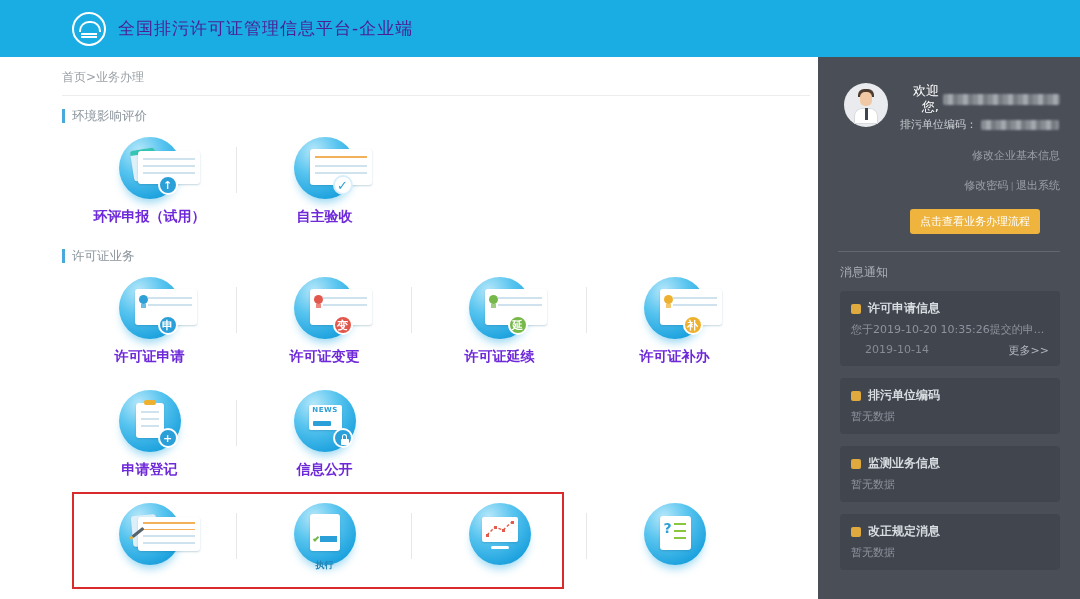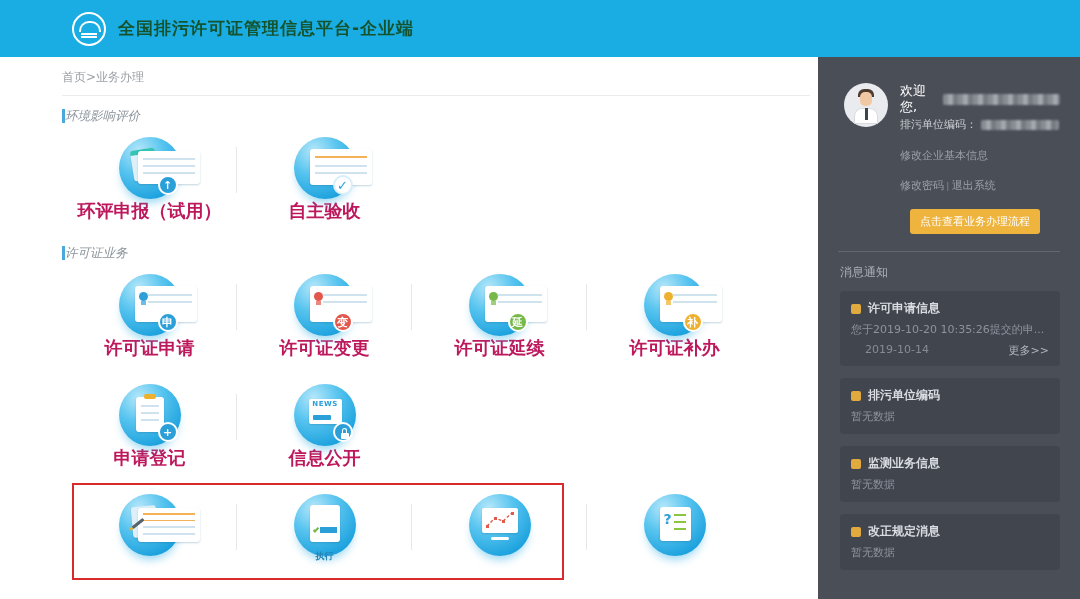--- a/index.html
+++ b/index.html
@@ -6,34 +6,34 @@
   html,body { background:#fff; font-family:"DejaVu Sans","Liberation Sans",sans-serif; }
   #app { width:1080px; height:599px; overflow:hidden; position:relative; background:#fff; }
 
   
   .hdr { height:57px; background:#1aade3; display:flex; align-items:center; padding-left:72px; }
   .logo { width:34px; height:34px; border-radius:50%; border:2px solid #fff; position:relative; flex:0 0 auto; }
   .logo::before { content:""; position:absolute; left:5px; top:7px; width:18px; height:9px;
     border:2px solid #fff; border-bottom:none; border-radius:10px 10px 0 0; }
   .logo::after { content:""; position:absolute; left:7px; bottom:6px; width:16px; height:2px;
     background:#fff; box-shadow:0 -3px 0 #fff; }
-  .hdr-title { color:#14532d; font-size:17px; font-weight:bold; margin-left:12px; letter-spacing:1px; }
+  .hdr-title { color:#4c1d95; font-size:17px; font-weight:normal; margin-left:12px; letter-spacing:1px; }
 
   
   .content { display:flex; height:542px; }
   .main { flex:1 1 auto; padding:12px 0 0 62px; background:#fff; overflow:hidden; }
   .side { width:262px; flex:0 0 262px; background:#4a4e57; color:#fff; padding:26px 20px 0 26px; overflow:hidden; }
 
   
   .crumb { font-size:12px; color:#9aa0a6; padding-bottom:9px; border-bottom:1px solid #ececec; width:748px; }
-  .sec-title { margin-top:13px; font-size:12.5px; color:#8a939b; border-left:3px solid #49a8dc; line-height:14px;font-style:italic; }
+  .sec-title { margin-top:13px; font-size:12.5px; color:#8a939b; border-left:3px solid #49a8dc; padding-left:7px; line-height:14px; }
   .row { display:flex; width:700px; position:relative; margin-top:2px; }
   .tile { width:175px; display:flex; flex-direction:column; align-items:center; padding:12px 0 10px; position:relative; cursor:pointer; }
   .tile.sep::after { content:""; position:absolute; right:0; top:22px; height:46px; width:1px; background:#e7e7e7; }
-  .lbl { font-size:18px; font-weight:bold; color:#be185d; }
+  .lbl { margin-top:9px; font-size:14px; font-weight:bold; color:#6d28d9; }
 
   .circ { width:62px; height:62px; border-radius:50%; position:relative;
     background:radial-gradient(circle at 32% 22%, #b5e7fa 0%, #57c4ef 38%, #1da2de 78%, #1593d3 100%);
     box-shadow:0 7px 9px -3px rgba(41,171,226,.45); }
 
   .doc { position:absolute; background:#fff; border-radius:3px; box-shadow:0 1px 2px rgba(20,90,130,.25); }
   .doc.back { width:25px; height:31px; left:13px; top:12px; background:#ddf0fa; transform:rotate(-9deg); }
   .doc.back.tealtop::before { content:""; position:absolute; left:0; top:0; right:0; height:5px; background:#35c4b5; border-radius:3px 3px 0 0; }
   .doc.main { width:27px; height:33px; left:19px; top:14px; }
   .lines { position:absolute; left:5px; right:5px; top:7px; height:16px;
@@ -78,21 +78,21 @@
   .base { position:absolute; left:22px; top:43px; width:18px; height:3px; background:#fff; border-radius:2px; }
 
   
   .qdoc { position:absolute; left:16px; top:13px; width:31px; height:34px; background:#fff; border-radius:3px; box-shadow:0 1px 2px rgba(20,90,130,.25); }
   .qmark { position:absolute; left:4px; top:4px; font-size:14px; font-weight:bold; color:#2b9fd8; }
 
   
   .hl-box { position:absolute; left:10px; top:1px; width:492px; height:97px; border:2px solid #d92b2b; pointer-events:none; }
 
   
-  .user { display:flex; }
+  .user { display:flex;text-align:right; }
   .avatar { width:44px; height:44px; border-radius:50%; background:#e9ebee; position:relative; overflow:hidden; flex:0 0 auto; }
   .av-head { position:absolute; left:16px; top:9px; width:12px; height:14px; background:#f0c9a4; border-radius:5px; }
   .av-hair { position:absolute; left:14px; top:6px; width:16px; height:8px; background:#4e3c30; border-radius:6px 6px 0 0; }
   .av-body { position:absolute; left:10px; top:25px; width:24px; height:16px; background:#fff; border-radius:8px 8px 0 0; box-shadow:inset 0 0 0 1px #d8dade; }
   .av-tie { position:absolute; left:21px; top:25px; width:3px; height:12px; background:#3c4650; }
   .uinfo { margin-left:12px; font-size:11px; line-height:16px; }
   .uline1 { font-size:13px; color:#fff; display:flex; align-items:center; }
   .uline2 { color:#cdd1d6; display:flex; align-items:center; margin-top:2px; }
   .ulink { color:#9aa0a8; margin-top:14px; cursor:pointer;font-family:Liberation Serif, serif; }
   .redact { display:inline-block; height:11px; border-radius:2px; margin-left:4px;

